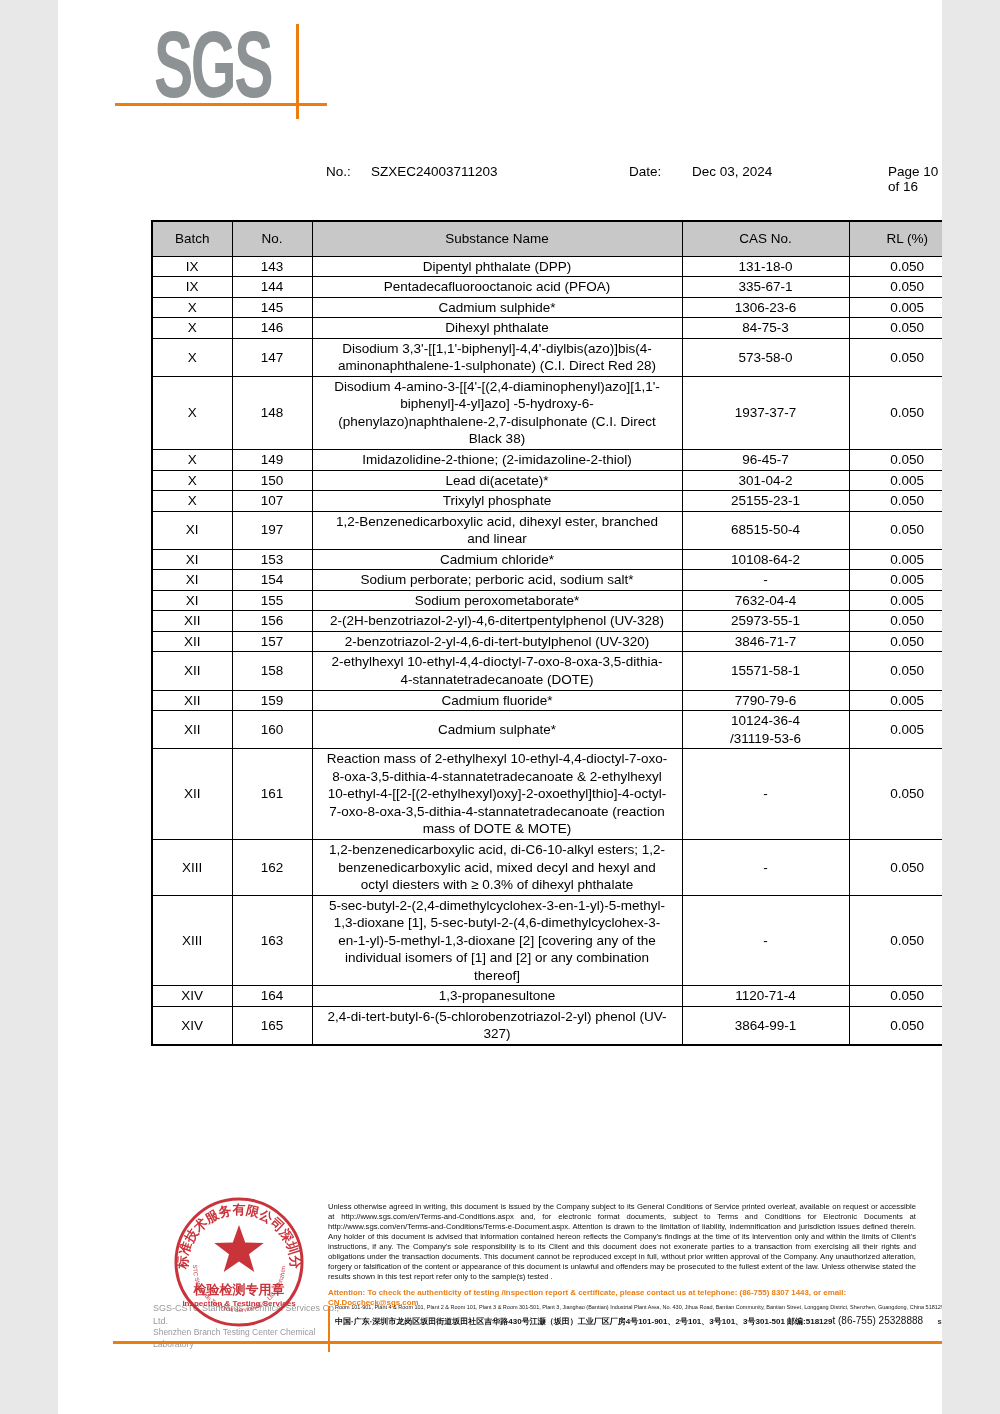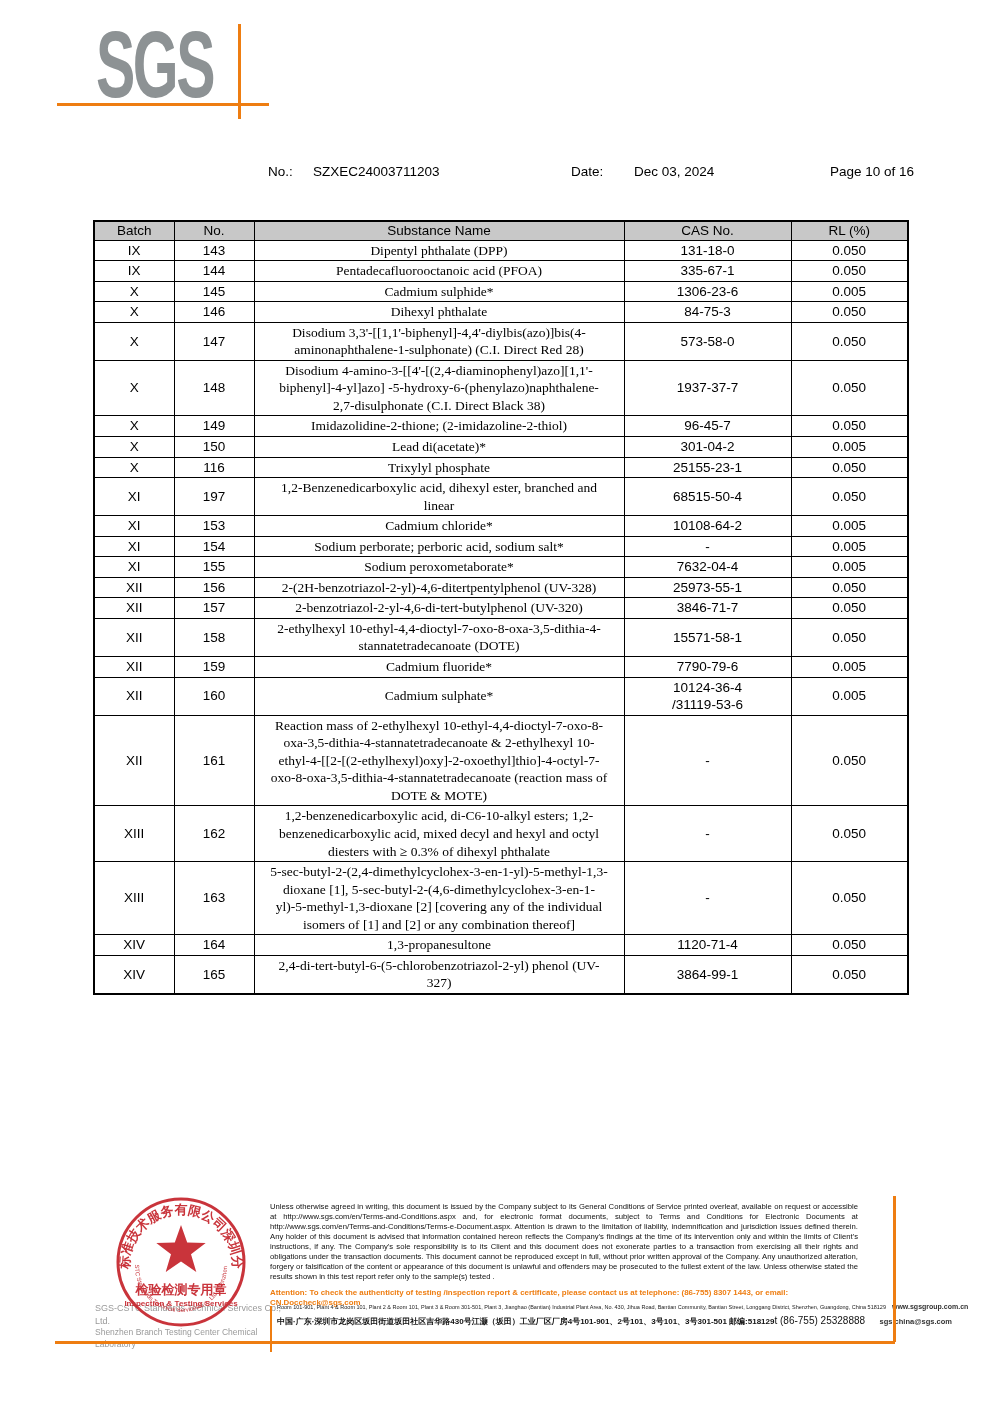--- a/index.html
+++ b/index.html
@@ -1,17 +1,17 @@
 <!DOCTYPE html>
 <html><head>
 <meta charset="utf-8">
 <style>
   html,body { margin:0; padding:0; background:#e8e8e8; }
   .page {
-    position:relative; width:1000px; height:1414px; margin:0 auto;
+    position:relative; width:884px; height:1414px; margin:0 auto;
     background:#ffffff; font-family:"Liberation Sans", sans-serif; color:#000;
     overflow:hidden;
   }
   
   .sgs-logo {
     position:absolute; left:96px; top:26px;
     font-size:95px; font-weight:bold; line-height:0.82;
     color:#8d9294; letter-spacing:-4px;
     transform:scaleX(0.62); transform-origin:left top;
   }
@@ -26,22 +26,22 @@
   table.svhc {
     position:absolute; left:93px; top:220px; width:814px;
     border-collapse:collapse; table-layout:fixed;
     font-size:13.5px; line-height:1.3;
     border:2px solid #000;
   }
   table.svhc th, table.svhc td {
     border:1px solid #000; text-align:center; vertical-align:middle;
     padding:1px 2px; overflow:hidden;
   }
-  table.svhc th { background:#c8c8c8; font-weight:normal; padding:0; }
-  table.svhc td.name-cell { padding:1px 14px;font-family:Liberation Serif, serif; }
+  table.svhc th { background:#c8c8c8; font-weight:normal; padding:8px; }
+  table.svhc td.name-cell { padding:1px 14px; }
   table.svhc td.cas-cell { white-space:pre-line;text-align:center; }
   
   .disclaimer {
     position:absolute; left:270px; top:1202px; width:588px;
     font-size:7.7px; line-height:1.3; text-align:justify; color:#111;
   }
   .attention {
     position:absolute; left:270px; top:1288px; width:588px;
     font-size:7.9px; line-height:1.3; font-weight:bold; color:#ee7d11;
   }
@@ -146,21 +146,21 @@
     </tr>
         <tr>
       <td>X</td>
       <td>150</td>
       <td class="name-cell">Lead di(acetate)*</td>
       <td class="cas-cell">301-04-2</td>
       <td>0.005</td>
     </tr>
         <tr>
       <td>X</td>
-      <td>116</td>
+      <td>107</td>
       <td class="name-cell">Trixylyl phosphate</td>
       <td class="cas-cell">25155-23-1</td>
       <td>0.050</td>
     </tr>
         <tr>
       <td>XI</td>
       <td>197</td>
       <td class="name-cell">1,2-Benzenedicarboxylic acid, dihexyl ester, branched and linear</td>
       <td class="cas-cell">68515-50-4</td>
       <td>0.050</td>

